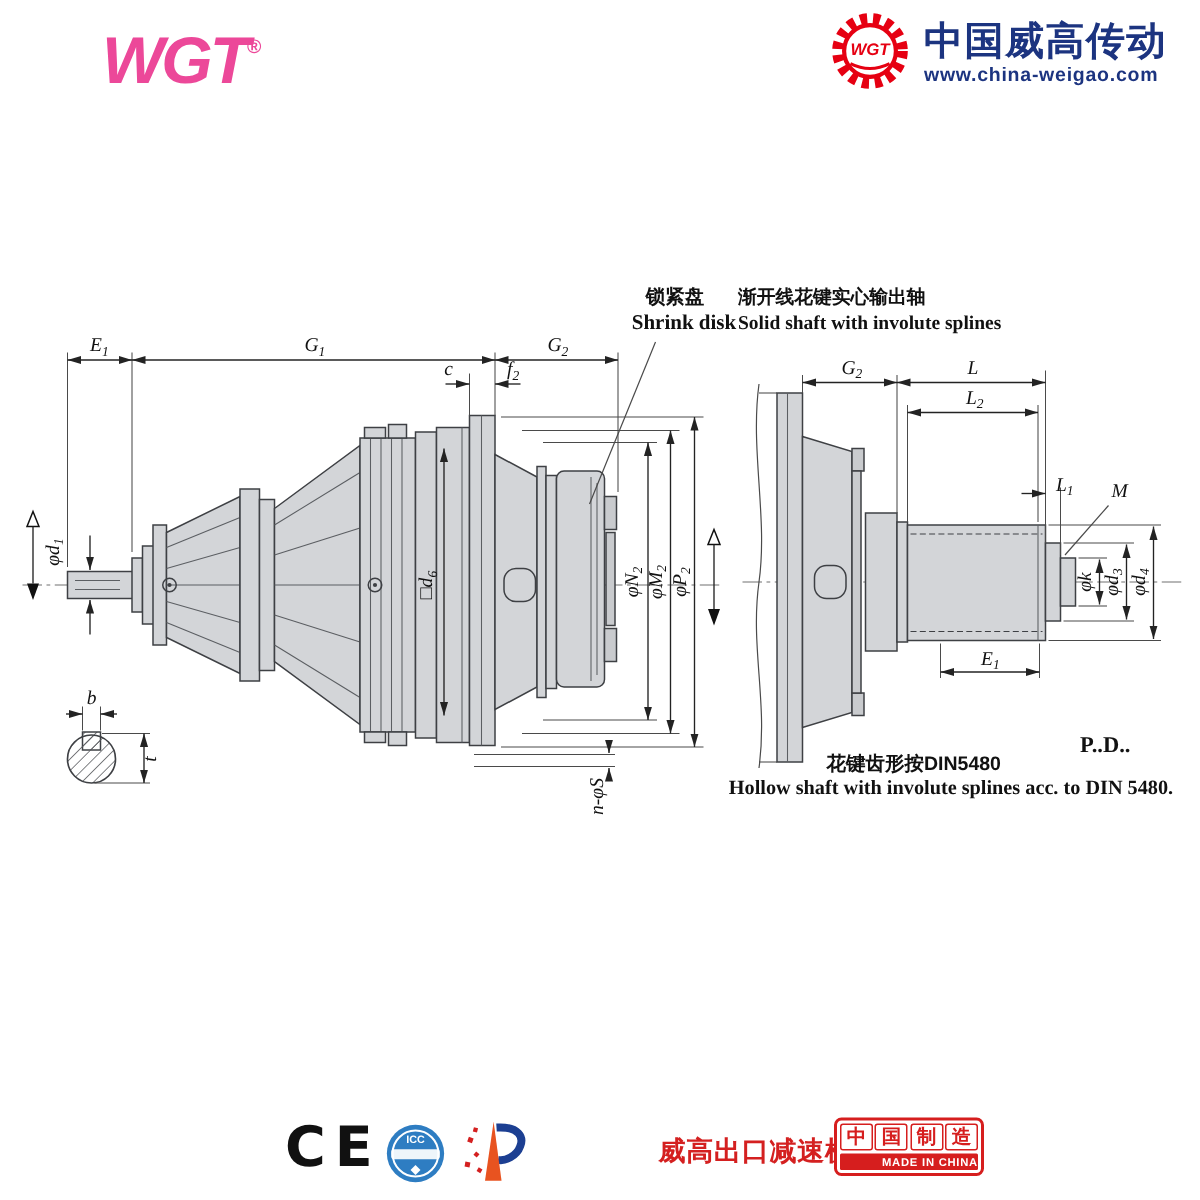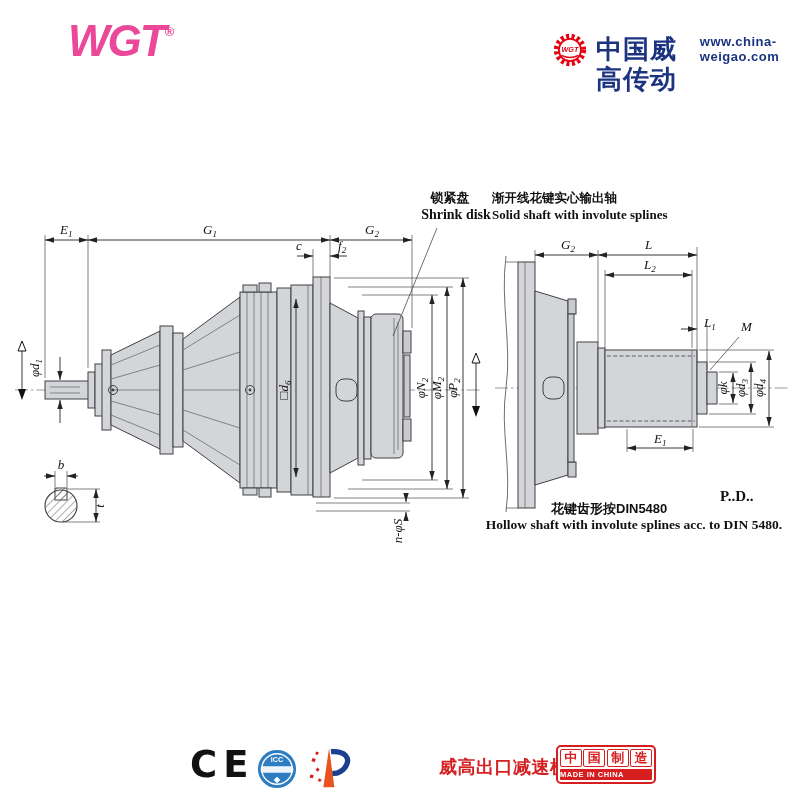--- a/index.html
+++ b/index.html
@@ -4,21 +4,21 @@
 <style>
   html,body{margin:0;padding:0;background:#ffffff;}
   .page{position:relative;width:800px;height:800px;background:#fff;overflow:hidden;
         font-family:"Liberation Sans", sans-serif;}
   
   .logo-wgt{position:absolute;left:56px;top:16px;color:#ec4899;font-weight:900;
             font-size:44px;letter-spacing:-2px;font-family:"Liberation Sans",sans-serif;
             font-style:italic;margin-left:12px;}
   .logo-wgt sup{font-size:13px;font-style:normal;letter-spacing:0;vertical-align:20px;}
   .brand{position:absolute;left:552px;top:6px;display:flex;align-items:center;gap:8px;}
-  .brand-text{display:flex;margin-top:28px;}
+  .brand-text{display:flex;flex-direction:column;}
   .brand-cn{color:#1c3480;font-weight:900;font-size:26px;letter-spacing:1px;line-height:30px;}
   .brand-url{color:#1c3480;font-weight:700;font-size:13px;letter-spacing:.5px;}
   
   svg.drawing{position:absolute;left:0;top:0;}
   .part{fill:#d3d5d8;stroke:#3e4044;stroke-width:1;}
   .part2{fill:#c9cbce;stroke:#3e4044;stroke-width:1;}
   .inner{stroke:#5b5e62;stroke-width:.7;fill:none;}
   .hole{fill:none;stroke:#3e4044;stroke-width:1;}
   .dim{stroke:#232323;stroke-width:.9;fill:none;}
   .ext{stroke:#4a4a4a;stroke-width:.7;fill:none;}
@@ -38,21 +38,21 @@
            letter-spacing:6px;line-height:50px;}
   .aaa{font-family:"Liberation Serif",serif;font-weight:700;font-size:27px;color:#b9242b;
        letter-spacing:3px;line-height:50px;}
   .slogan{font-family:"Liberation Sans",sans-serif;font-weight:900;font-size:18px;color:#d42020;
           line-height:50px;letter-spacing:.5px;}
   .stamp{width:92px;border:2.5px solid #d61e1e;border-radius:5px;padding:2px;background:#fff;}
   .stamp-row{display:flex;gap:1.5px;justify-content:center;}
   .stamp-ch{flex:1;border:1.5px solid #d61e1e;border-radius:2px;color:#d61e1e;font-weight:900;
             font-size:13px;text-align:center;line-height:16px;height:16px;}
   .stamp-bar{margin-top:1.5px;background:#d61e1e;color:#fff;font-weight:700;font-size:7.5px;
-             text-align:left;letter-spacing:.5px;line-height:11px;border-radius:1px;}
+             text-align:right;letter-spacing:.5px;line-height:11px;border-radius:1px;}
 </style>
 </head>
 <body>
 
 <div class="page">
 
   <svg class="drawing" width="800" height="800" viewBox="0 0 800 800">
     <defs>
       <marker id="ma" markerWidth="11" markerHeight="8" refX="10" refY="4" orient="auto-start-reverse">
         <path d="M0,1 L10,4 L0,7 z" fill="#232323"></path>

